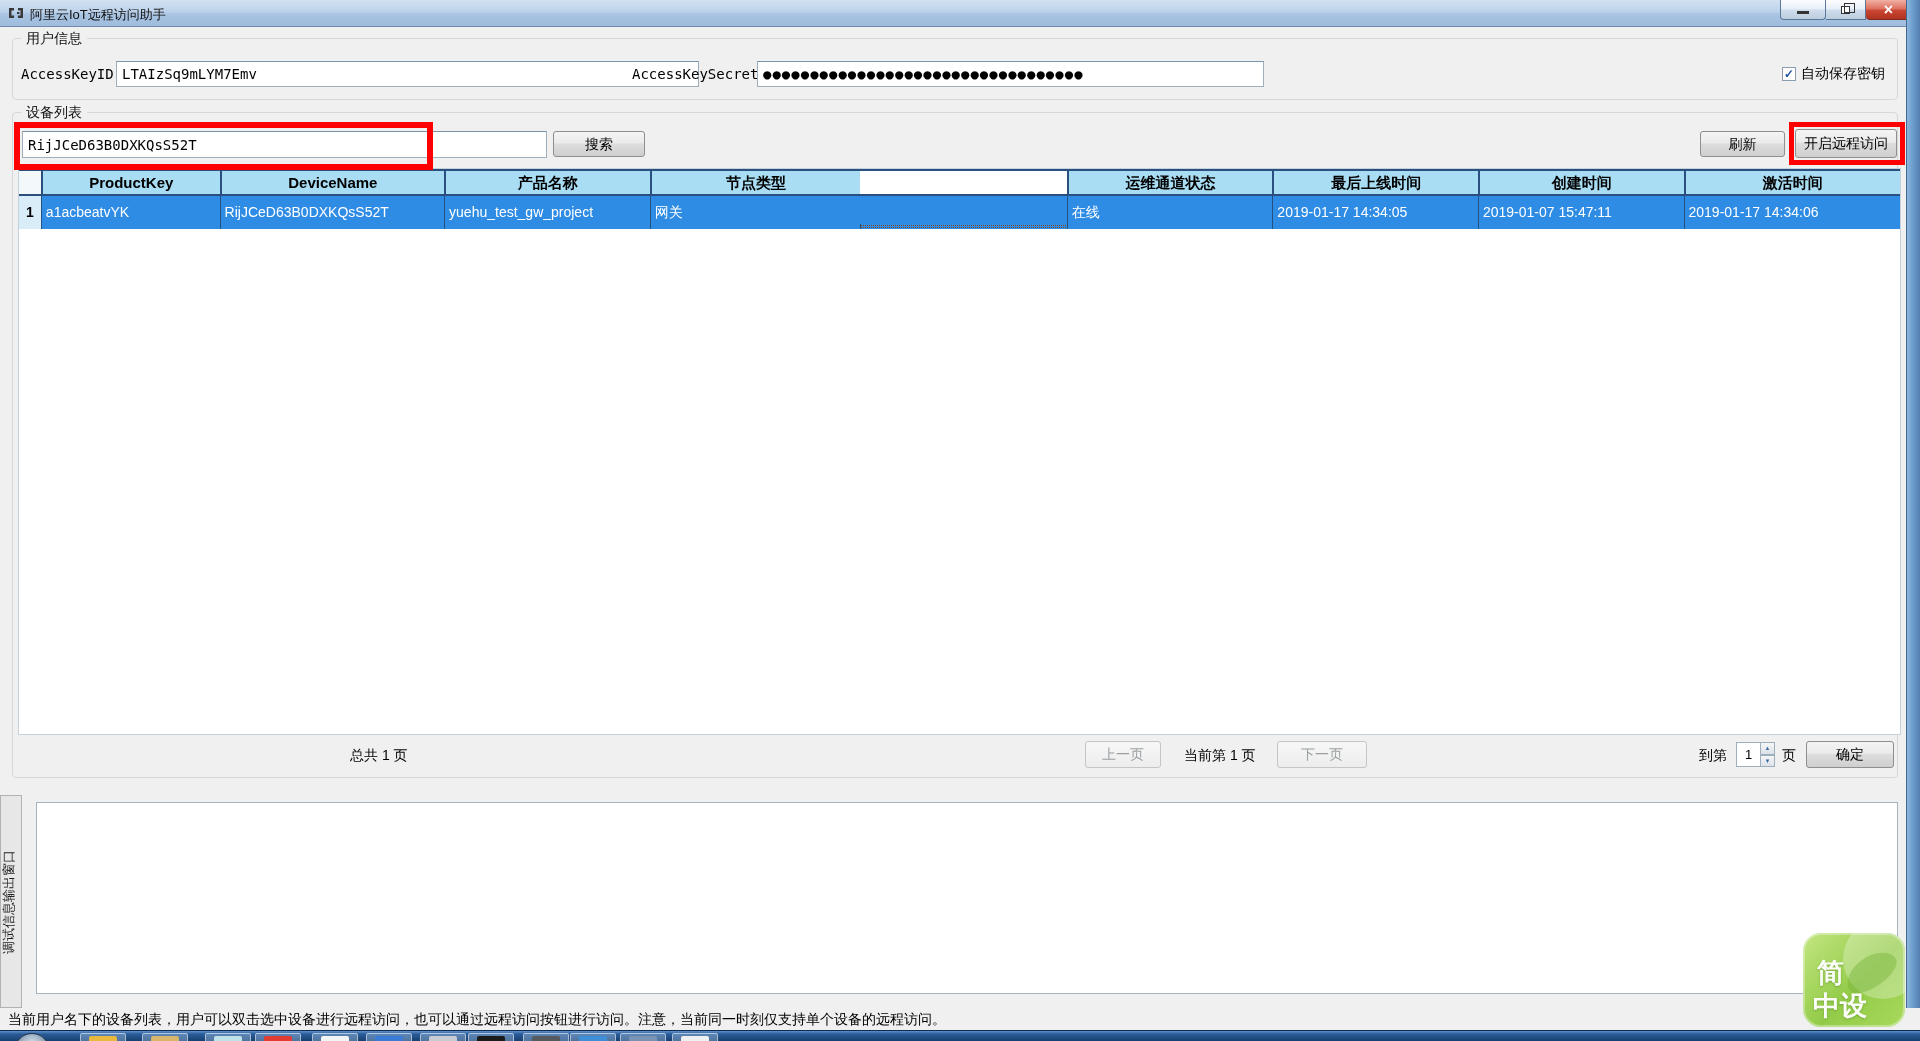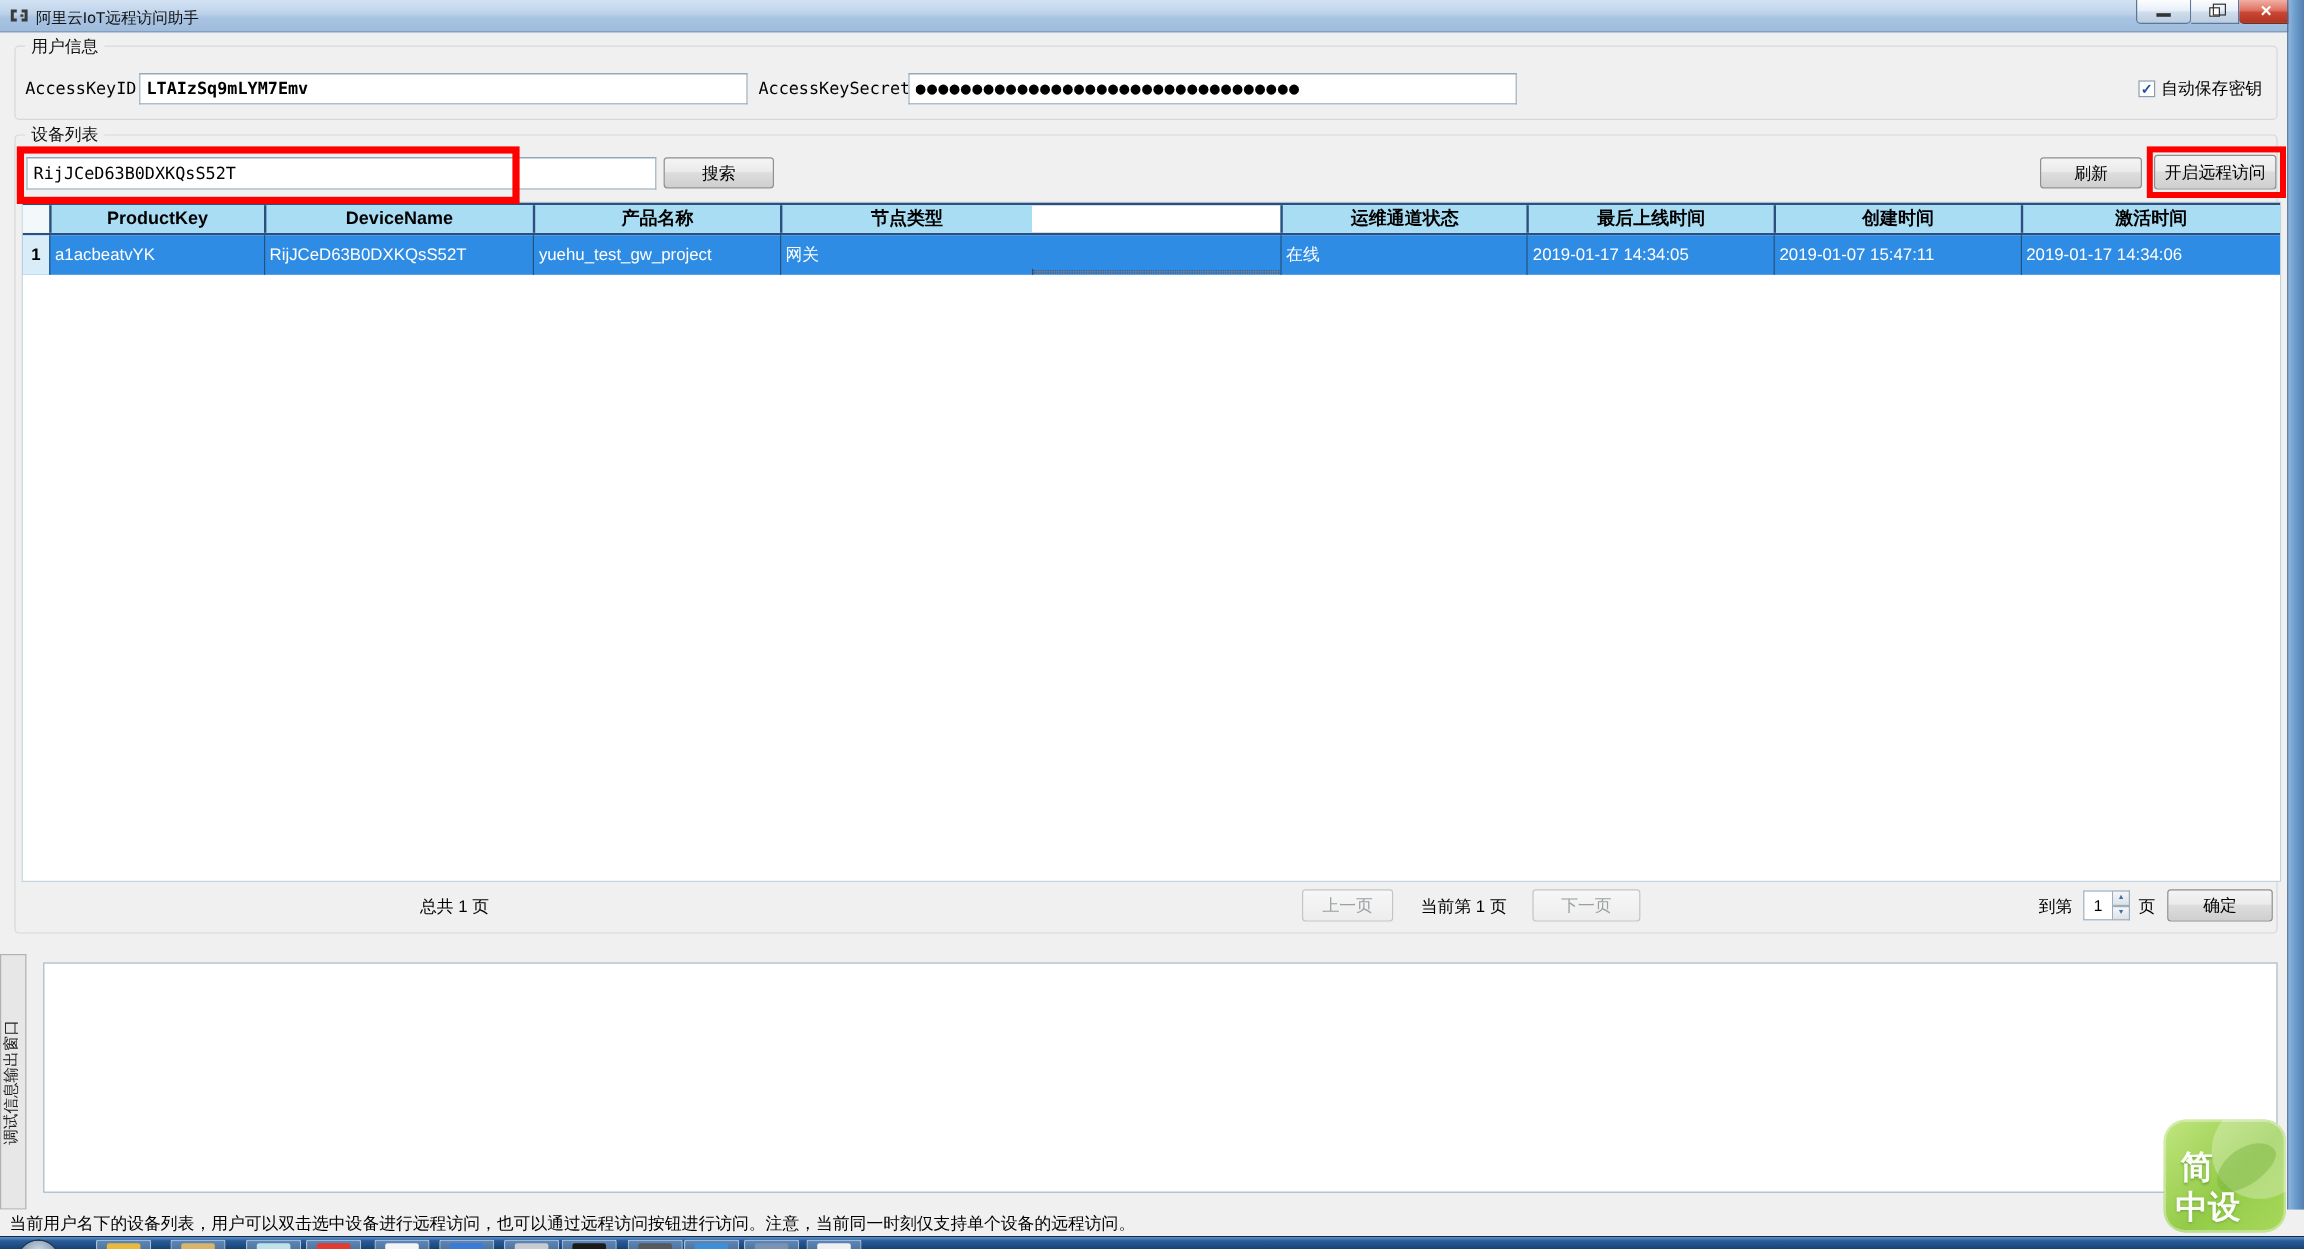--- a/index.html
+++ b/index.html
@@ -39,21 +39,21 @@
   
   .txt { background:#fff; border:1px solid #9daebc; border-top-color:#7b94a8; font-family:"DejaVu Sans Mono", monospace;
     font-size:14px; padding:0 5px; color:#000; }
   .label-mono { font-family:"DejaVu Sans Mono", monospace; font-size:14px; color:#000; }
   .btn { border:1px solid #8e8f8f; border-radius:3px; font-size:14px; color:#000; text-align:center;
     background:linear-gradient(180deg,#f4f4f4 0%,#ebebeb 45%,#dddddd 50%,#cfcfcf 100%); cursor:default; }
   .btn-disabled { border-color:#c2c6c9; color:#9ba0a3; background:linear-gradient(180deg,#f7f7f7,#ededed); }
 
   
   .lbl-akid { left:21px; top:66px; }
-  .in-akid { left:116px; top:61px; width:507px; height:26px;font-weight:bold; }
+  .in-akid { left:116px; top:61px; width:583px; height:26px; }
   .lbl-aks { left:632px; top:66px; }
   .in-aks { left:757px; top:61px; width:507px; height:26px; letter-spacing:1px; }
   .chk-wrap { left:1782px; top:65px; display:flex; align-items:center; }
   .chk-box { width:14px; height:14px; background:#fff; border:1px solid #8a9cb0; display:flex; align-items:center; justify-content:center;
     font-size:12px; color:#2456a8; font-weight:bold; }
   .chk-label { font-size:14px; margin-left:5px; }
 
   
   .in-search { left:22px; top:131px; width:525px; height:27px; }
   .btn-search { left:553px; top:131px; width:92px; height:26px; line-height:24px; }

